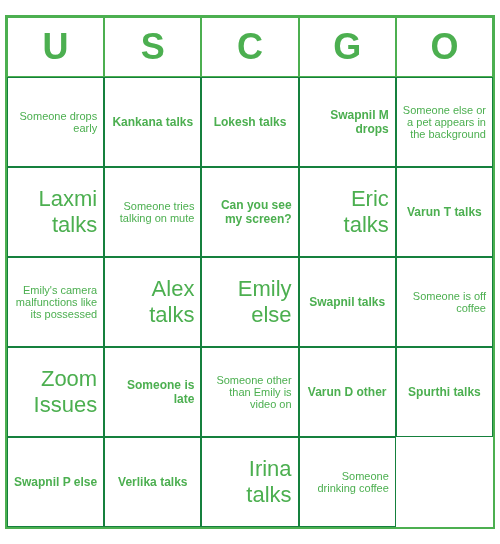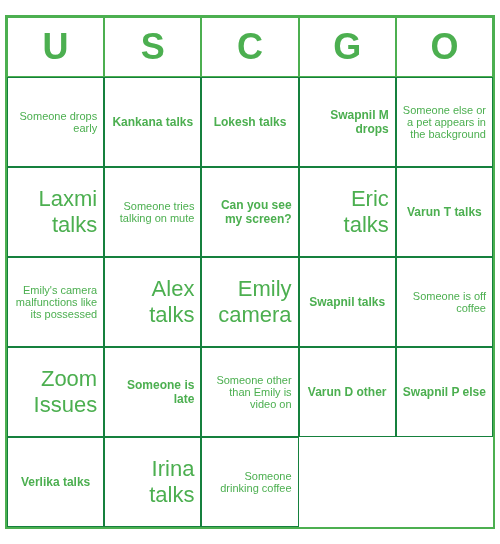--- a/index.html
+++ b/index.html
@@ -72,25 +72,26 @@
       <div class="bingo-cell medium">Lokesh talks</div>
       <div class="bingo-cell medium">Swapnil M drops</div>
       <div class="bingo-cell small">Someone else or a pet appears in the background</div>
       <div class="bingo-cell large">Laxmi talks</div>
       <div class="bingo-cell small">Someone tries talking on mute</div>
       <div class="bingo-cell medium">Can you see my screen?</div>
       <div class="bingo-cell large">Eric talks</div>
       <div class="bingo-cell medium">Varun T talks</div>
       <div class="bingo-cell small">Emily's camera malfunctions like its possessed</div>
       <div class="bingo-cell large">Alex talks</div>
-      <div class="bingo-cell large">Emily camera</div>
+      <div class="bingo-cell large">Emily else</div>
       <div class="bingo-cell medium">Swapnil talks</div>
       <div class="bingo-cell small">Someone is off coffee</div>
       <div class="bingo-cell large">Zoom Issues</div>
       <div class="bingo-cell medium">Someone is late</div>
       <div class="bingo-cell small">Someone other than Emily is video on</div>
       <div class="bingo-cell medium">Varun D other</div>
+      <div class="bingo-cell medium">Spurthi talks</div>
       <div class="bingo-cell medium">Swapnil P else</div>
       <div class="bingo-cell medium">Verlika talks</div>
       <div class="bingo-cell large">Irina talks</div>
       <div class="bingo-cell small">Someone drinking coffee</div>
     </div>
 </div>
 
 </body></html>

